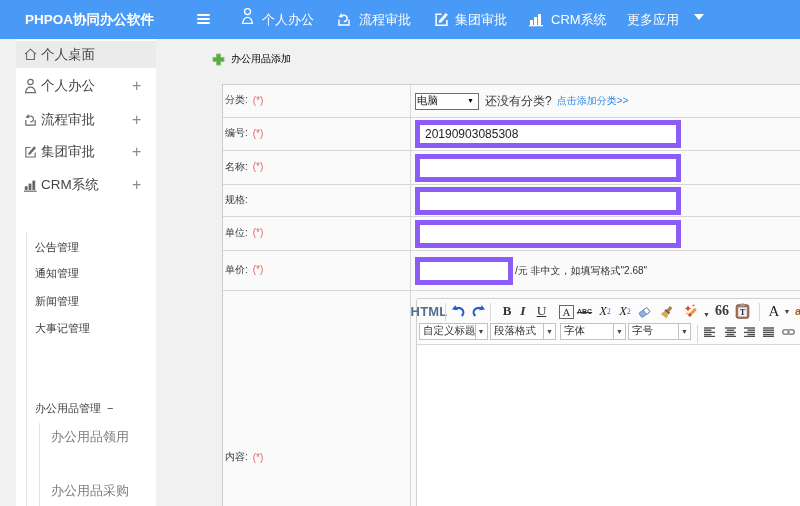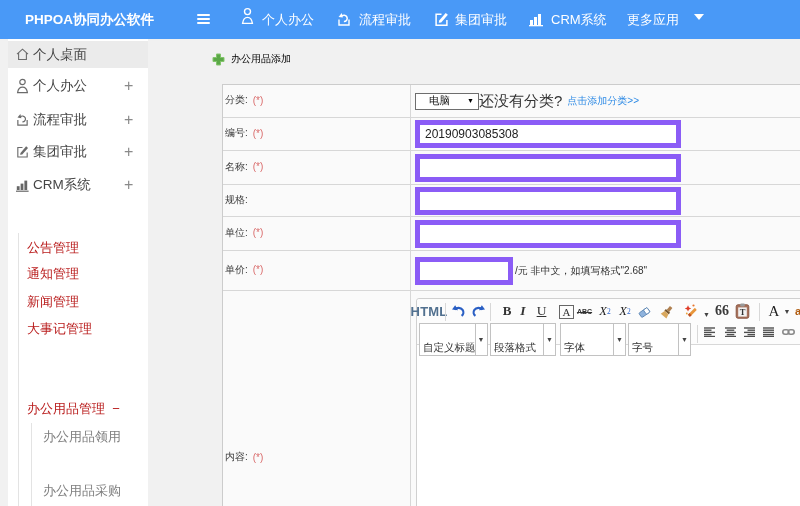--- a/index.html
+++ b/index.html
@@ -5,43 +5,43 @@
 html,body{margin:0;padding:0}
 body{width:800px;height:506px;overflow:hidden;position:relative;background:#f1f1f1;font-family:"Liberation Sans",sans-serif}
 .abs{position:absolute}
 
 #hdr{position:absolute;left:0;top:0;width:800px;height:39px;background:#4999f7}
 #logo{position:absolute;left:25px;top:0;line-height:39px;color:#fff;font-size:13.5px;font-weight:bold;letter-spacing:0px}
 .hbar{position:absolute;left:197px;width:13px;height:2.4px;background:#fff;border-radius:1px}
 .navtxt{position:absolute;top:0;line-height:39px;color:#fff;font-size:13px}
 .navico{position:absolute;top:12px}
 
-#side{position:absolute;left:8px;top:39px;width:140px;height:467px;background:#fff}
+#side{position:absolute;left:16px;top:39px;width:140px;height:467px;background:#fff}
 .srow{position:absolute;left:0;width:140px;height:28px}
 .sico{position:absolute;left:8px;top:7px}
 .stxt{position:absolute;left:25px;top:0;line-height:28px;font-size:13.5px;color:#454545;font-weight:500}
 .plus{position:absolute;left:116px;top:0;line-height:28px;font-size:16px;color:#8a8a8a;font-weight:400}
-.s2{position:absolute;left:19px;font-size:13px;color:#b91c1c;line-height:27px;height:27px}
+.s2{position:absolute;left:19px;font-size:11px;color:#404040;line-height:27px;height:27px}
 .s3{position:absolute;left:35px;font-size:13px;color:#7e7e7e;line-height:27px;height:27px}
 .gl{position:absolute;width:1px;background:#e3e3e3}
 
 #title{position:absolute;left:231px;top:46px;height:26px;line-height:26px;font-size:10px;font-weight:normal;color:#000000}
 #tbl{position:absolute;left:222px;top:84px;width:600px;background:#fafafa;border:1px solid #ccc;border-right:none}
 .trow{position:relative;border-bottom:1px solid #d7d7d7;width:100%}
 .lbl{position:absolute;left:2px;top:0;bottom:0;display:flex;align-items:center;font-size:10px;color:#3d3d3d;padding-bottom:2px}
 .star{color:#d96a6a;font-size:10px;margin-left:5px}
 .vcell{position:absolute;left:187px;top:0;bottom:0;border-left:1px solid #d7d7d7;right:0;display:flex;align-items:center;padding-left:4px}
 .inp{width:246px;height:18px;border:5px solid #8b5cf6;background:#fff;font-size:12px;color:#222;font-family:"Liberation Sans",sans-serif;padding:0 5px}
 
 #ed{position:absolute;left:416px;top:298px;width:600px;height:330px;background:#fff;border:1px solid #d0d0d0;border-radius:3px}
 #tb1{position:absolute;left:0;top:0;width:100%;height:24px;background:#fcfcfc;border-radius:3px 3px 0 0}
 #tb2{position:absolute;left:0;top:24px;width:100%;height:21px;background:#fcfcfc;border-bottom:1px solid #d8d8d8}
 .ti{position:absolute;top:0;height:24px;display:flex;align-items:center;justify-content:center}
 .tsep{position:absolute;top:4px;width:1px;height:18px;background:#d8d8d8}
-.dd{position:absolute;top:0px;box-sizing:border-box;height:33px;background:#fff;border:1px solid #c2c2c2;display:flex;align-items:flex-end}
+.dd{position:absolute;top:0px;box-sizing:border-box;height:17px;background:#fff;border:1px solid #c2c2c2;display:flex;align-items:flex-start}
 .ddt{font-size:10.5px;color:#333;padding-left:3px;flex:1;white-space:nowrap;overflow:hidden}
 .dda{width:11px;height:100%;border-left:1px solid #c2c2c2;display:flex;align-items:center;justify-content:center;font-size:7px;color:#444}
 .ua{position:absolute;top:6px}
 .al{position:absolute;top:4px}
 </style>
 </head>
 <body>
 
 <div id="hdr">
   <div id="logo">PHPOA协同办公软件</div>
@@ -132,22 +132,22 @@
 
 <svg class="abs" style="left:212px;top:53px" width="13" height="13" viewBox="0 0 13 13">
     <path d="M4.5 1 h4 v3.5 H12 v4 H8.5 V12 h-4 V8.5 H1 v-4 h3.5 z" fill="#5aa846" stroke="#83c46c" stroke-width="1"></path>
   </svg>
 <div id="title">办公用品添加</div>
 
 <div id="tbl">
   <div class="trow" style="height:32px">
     <div class="lbl">分类:<span class="star">(*)</span></div>
     <div class="vcell">
-      <div style="width:64px;height:17px;border:1px solid #6e6e6e;background:#fff;position:relative;font-size:10.5px;color:#111;display:flex;align-items:center;padding-left:13px;box-sizing:border-box;font-weight:500">电脑<span style="position:absolute;right:4px;top:3.5px;font-size:7px;color:#000">▼</span></div>
-      <span style="font-size:15px;color:#333;margin-left:0">还没有分类?</span>
+      <div style="width:64px;height:17px;border:1px solid #6e6e6e;background:#fff;position:relative;font-size:10.5px;color:#111;display:flex;align-items:center;padding-left:1px;box-sizing:border-box;font-weight:500">电脑<span style="position:absolute;right:4px;top:3.5px;font-size:7px;color:#000">▼</span></div>
+      <span style="font-size:12px;color:#333;margin-left:6px">还没有分类?</span>
       <span style="font-size:10px;color:#2d8ae5;margin-left:5px">点击添加分类&gt;&gt;</span>
     </div>
   </div>
   <div class="trow" style="height:32px">
     <div class="lbl">编号:<span class="star">(*)</span></div>
     <div class="vcell">
         <input class="inp" value="20190903085308" style="">
       </div>
   </div>
   <div class="trow" style="height:33px">

